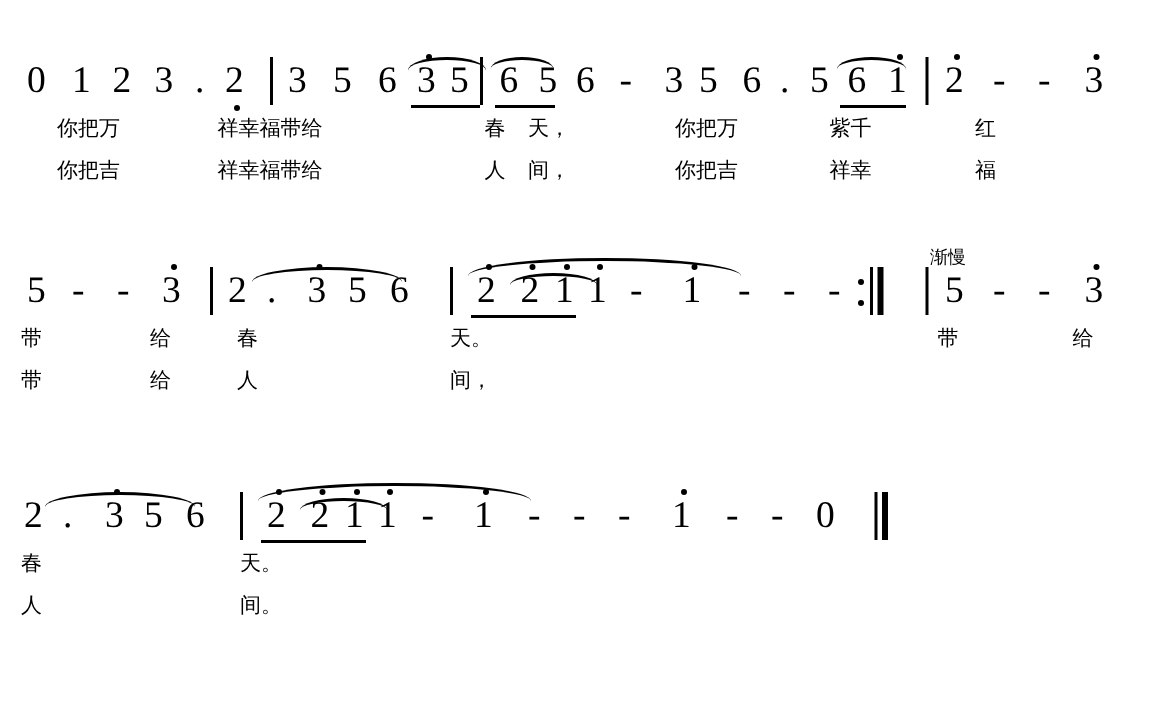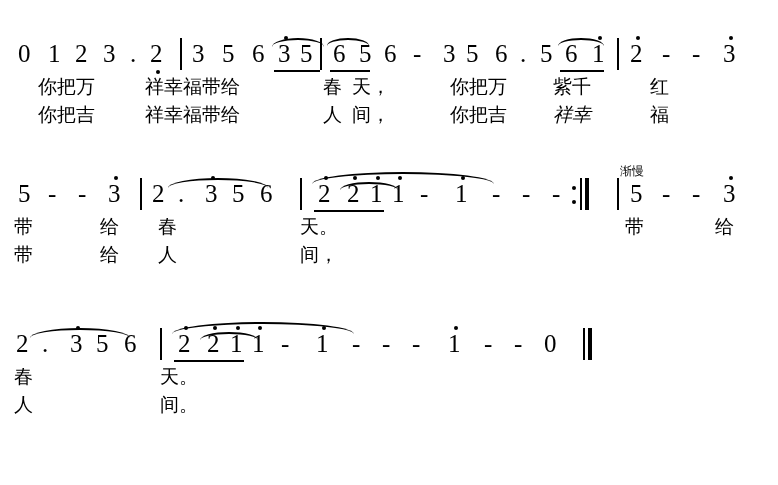--- a/index.html
+++ b/index.html
@@ -70,21 +70,21 @@
     border-bottom: none;
   }
   
   .lyric-row {
     position: relative;
     height: 26px;
   }
   .lyric {
     position: absolute;
     font-family: "DejaVu Sans", sans-serif;
-    font-size: 19px;
+    font-size: 14px;
     line-height: 20px;
     white-space: pre;
   }
   .marking {
     position: absolute;
     font-family: "DejaVu Sans", sans-serif;
     font-size: 12px;
     white-space: pre;
   }
 </style>
@@ -143,21 +143,21 @@
         <span class="lyric" style="left:450px; top:2px;">你把万</span>
         <span class="lyric" style="left:553px; top:2px;">紫千</span>
         <span class="lyric" style="left:650px; top:2px;">红</span>
       </div>
       <div class="lyric-row">
         <span class="lyric" style="left:38px; top:4px;">你把吉</span>
         <span class="lyric" style="left:145px; top:4px;">祥幸福带给</span>
         <span class="lyric" style="left:323px; top:4px;">人</span>
         <span class="lyric" style="left:352px; top:4px;">间，</span>
         <span class="lyric" style="left:450px; top:4px;">你把吉</span>
-        <span class="lyric" style="left:553px; top:4px;font-style:italic;">祥幸</span>
+        <span class="lyric" style="left:553px; top:4px;">祥幸</span>
         <span class="lyric" style="left:650px; top:4px;">福</span>
       </div>
     </div>
     <div class="system" style="top:170px; height:140px;">
       <div class="note-row">
         <span class="note" style="left:18px; top:10px;">5</span>
         <span class="note" style="left:48px; top:10px;">-</span>
         <span class="note" style="left:78px; top:10px;">-</span>
         <span class="note" style="left:108px; top:10px;">3</span>
         <span class="dot-up" style="left:114px; top:6px;"></span>

